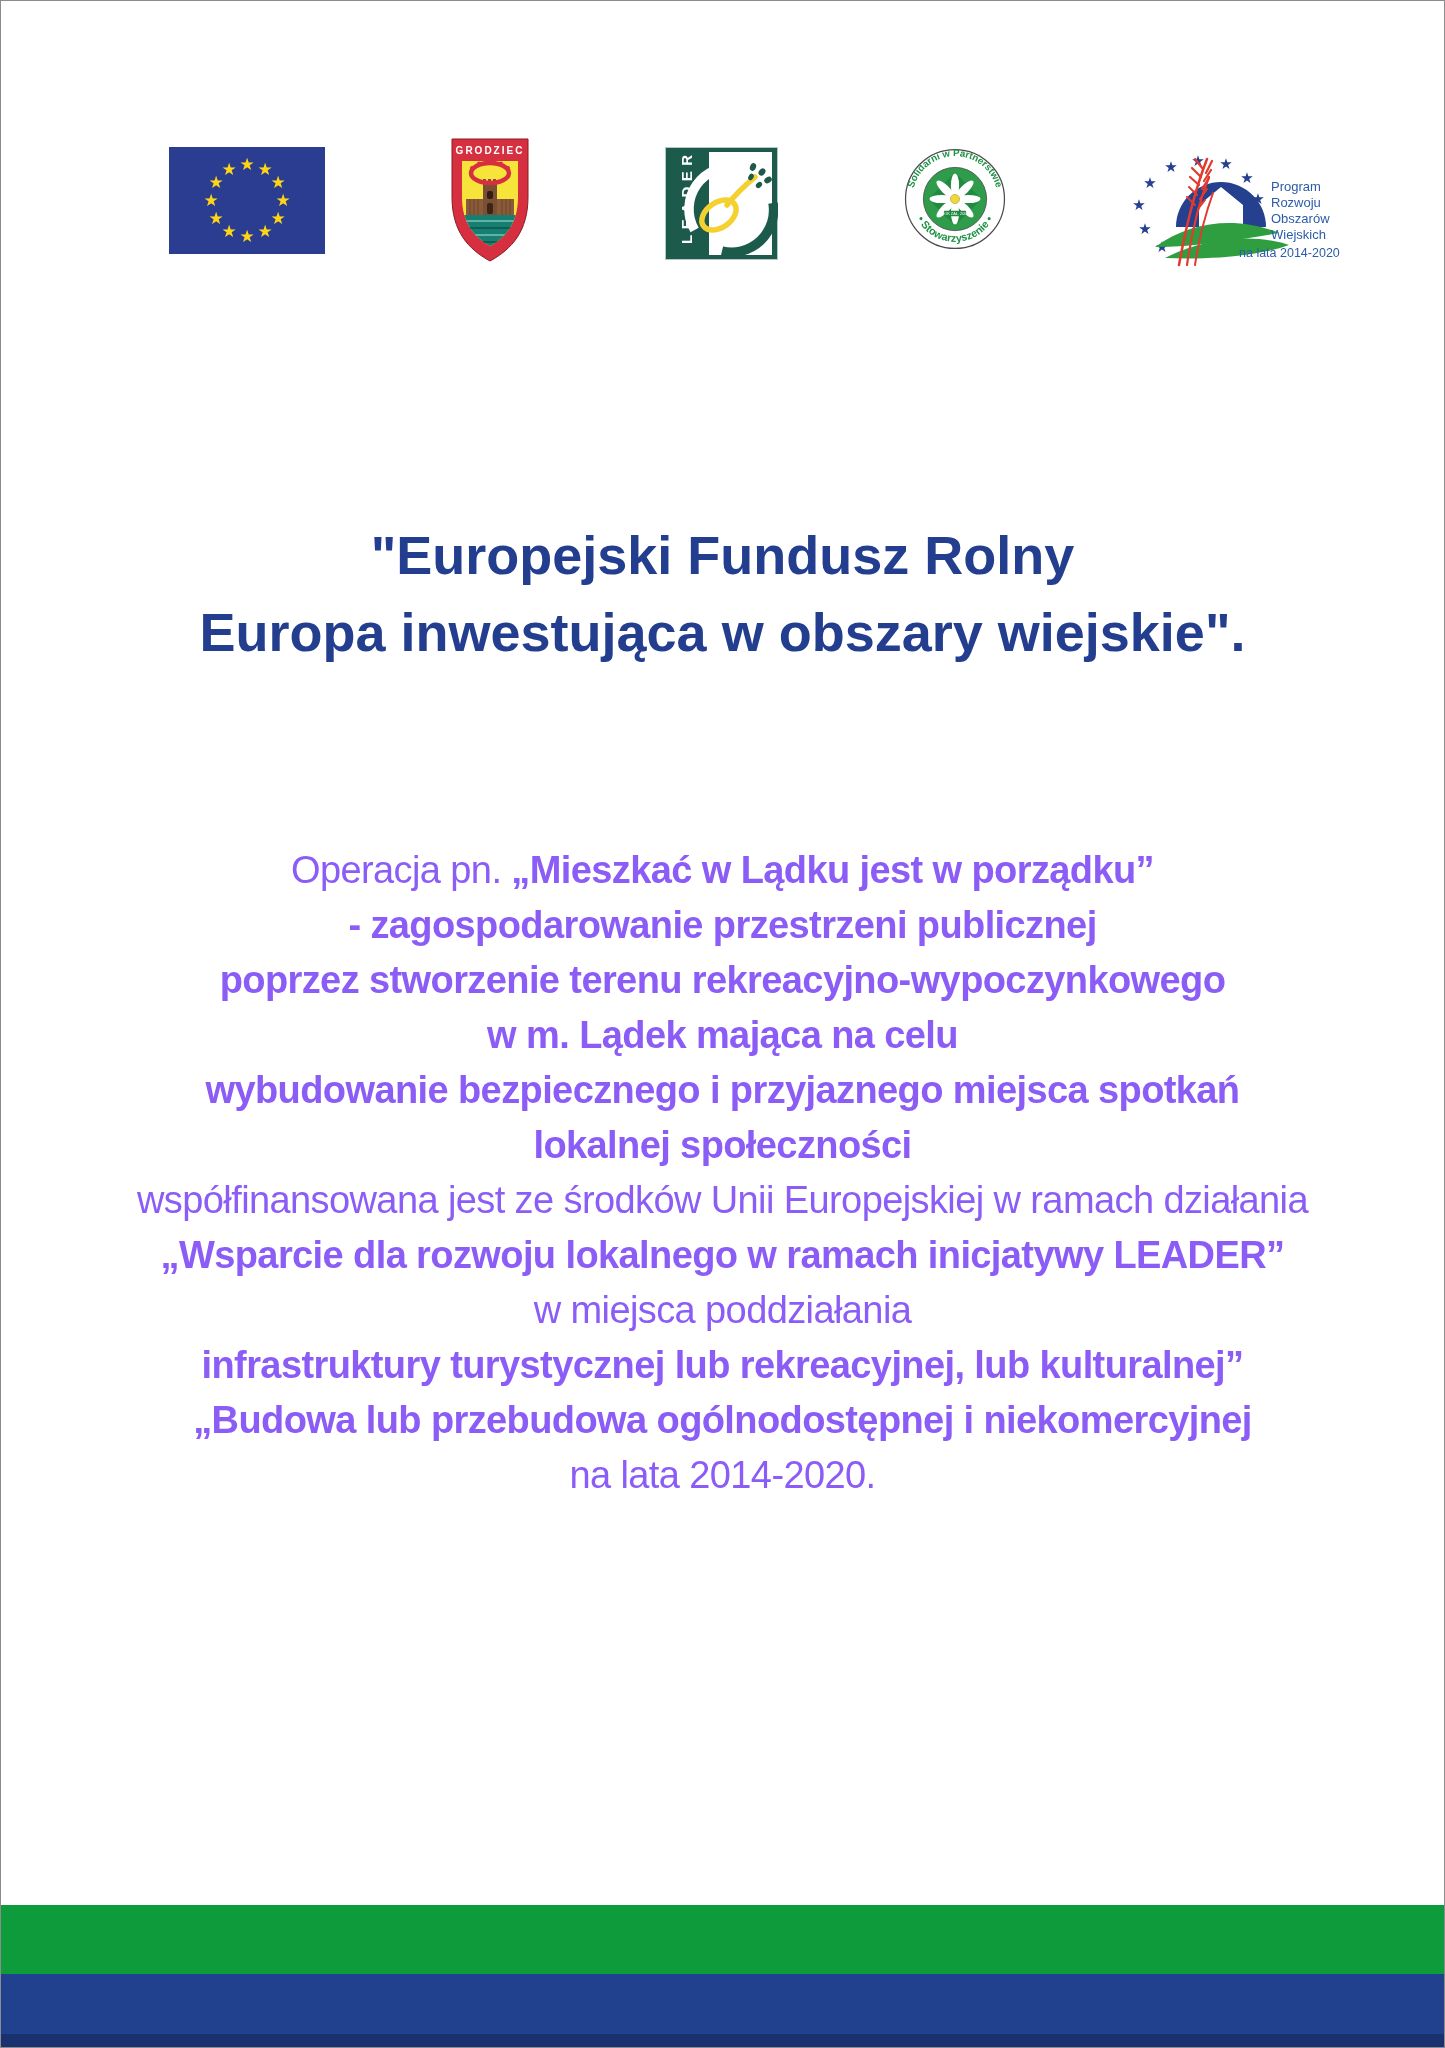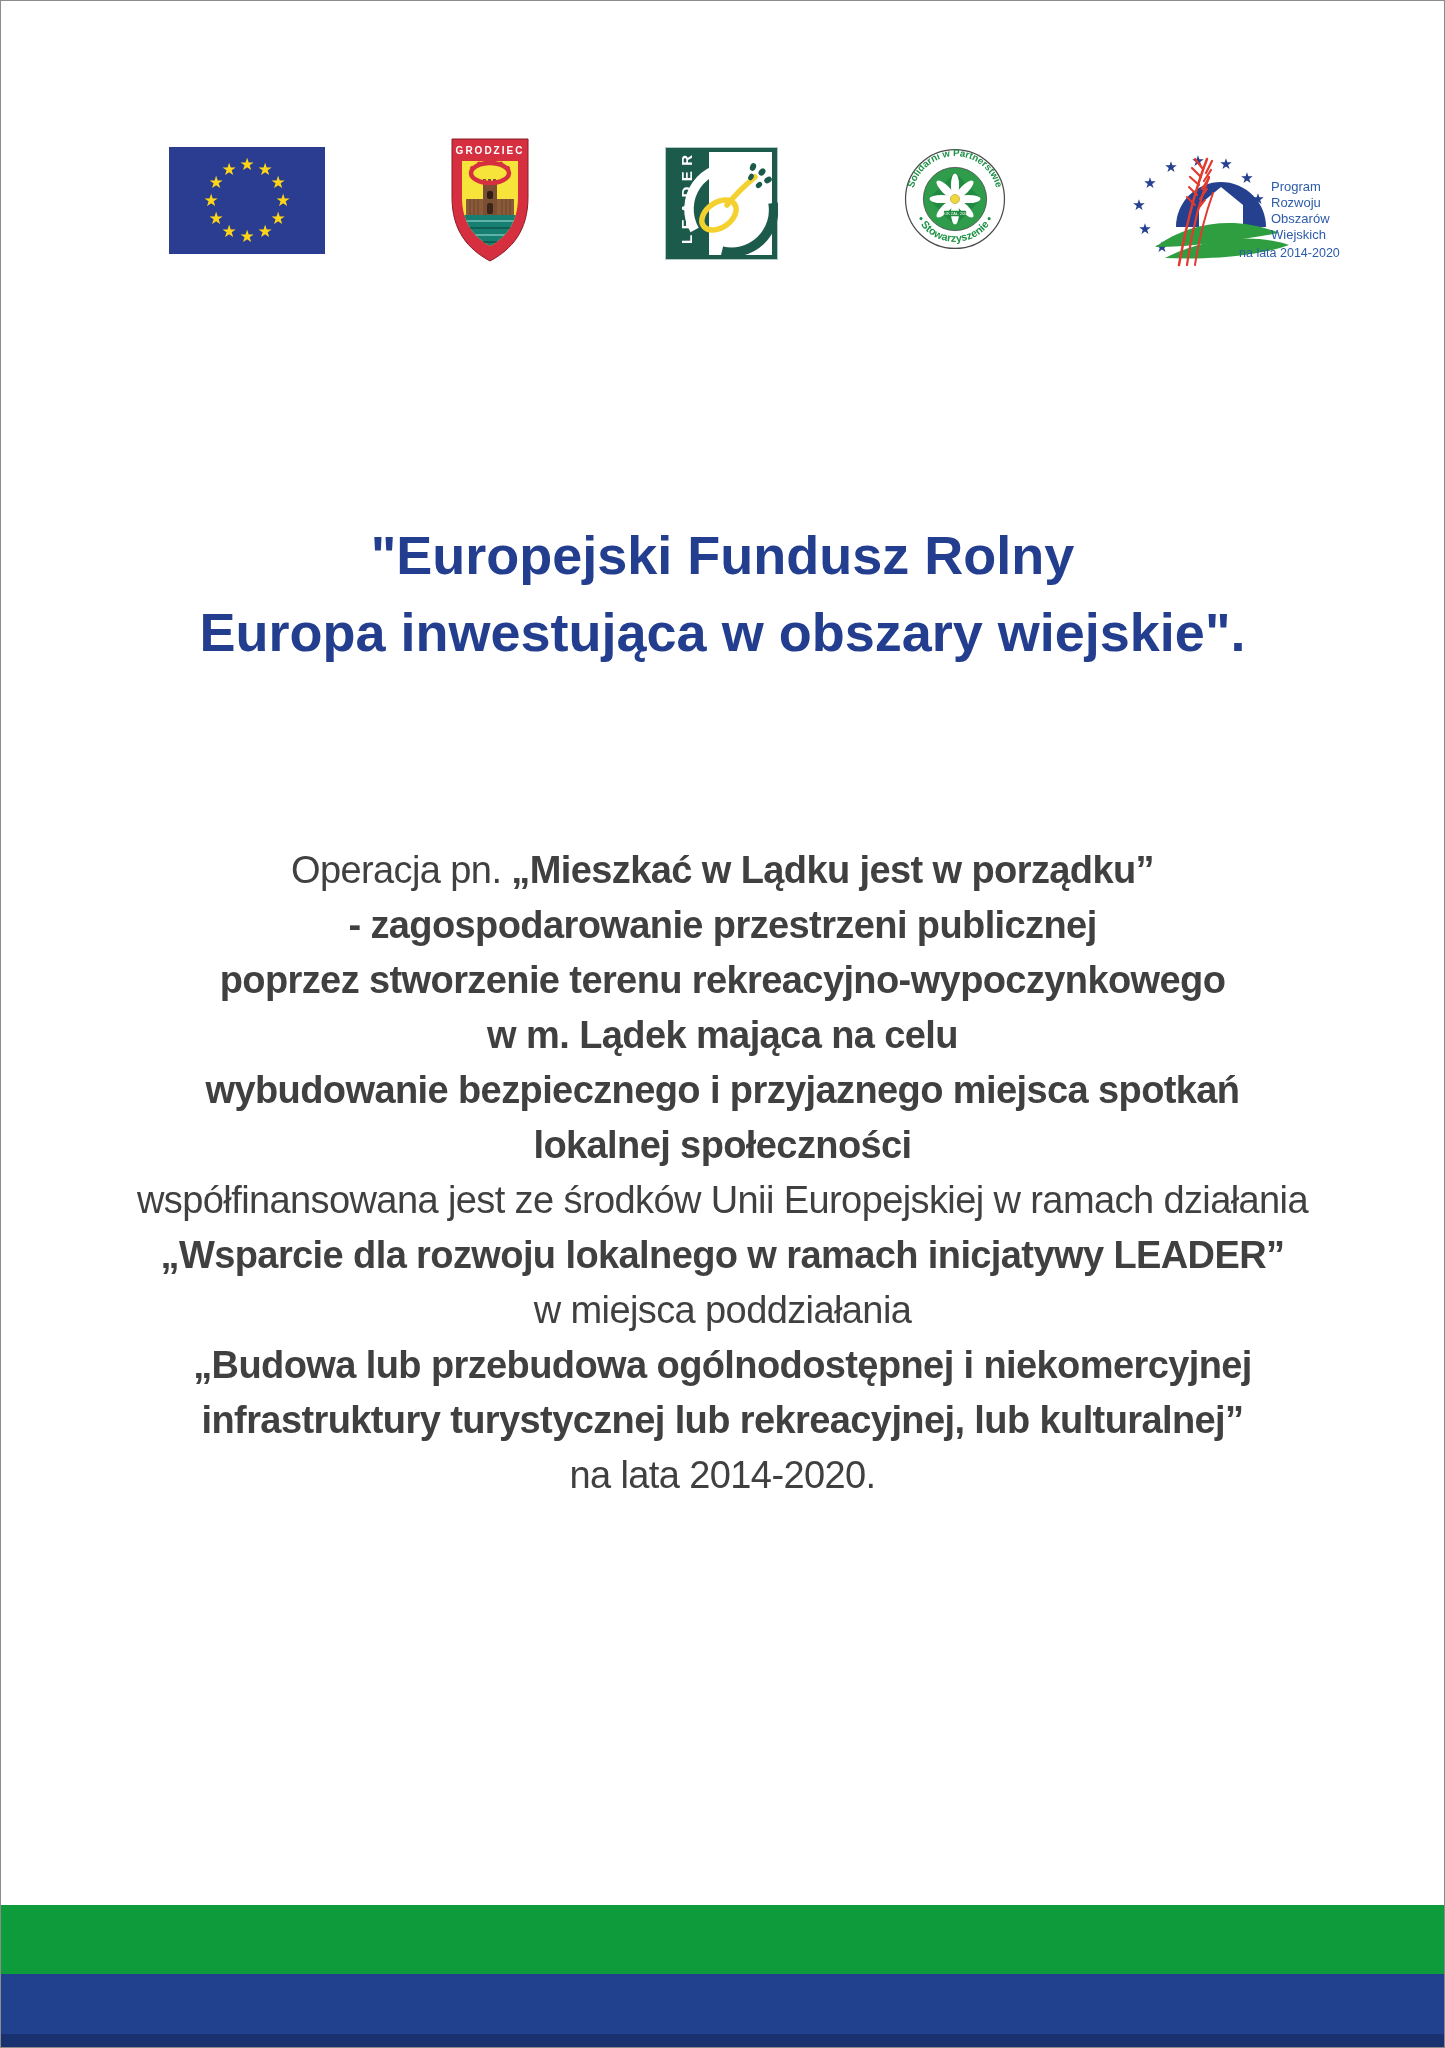--- a/index.html
+++ b/index.html
@@ -14,21 +14,21 @@
   #logo-leader{left:664px;top:146px;}
   #logo-solidarni{left:903px;top:147px;}
   #logo-prow{left:1118px;top:146px;}
 
   .heading{
     position:absolute;top:516px;left:0;right:0;text-align:center;
     color:#233E8F;font-weight:bold;font-size:54px;line-height:77px;
   }
   .body-text{
     position:absolute;top:842px;left:0;right:0;text-align:center;
-    color:#404040;font-size:38px;line-height:55px;letter-spacing:-0.6px;
+    color:#8b5cf6;font-size:38px;line-height:55px;letter-spacing:-0.6px;
   }
   .body-text .b{font-weight:bold;}
   .stripe{position:absolute;left:0;right:0;}
   .stripe-green{bottom:73px;height:69px;background:#0D9B3B;}
   .stripe-blue{bottom:13px;height:60px;background:#21418E;}
   .stripe-dark{bottom:0;height:13px;background:#1A3170;}
   svg text{font-family:"Liberation Sans",sans-serif;}
 </style>
 </head>
 <body>
@@ -199,22 +199,22 @@
   <div class="body-text">
     <div><span>Operacja pn. </span><span class="b">„Mieszkać w Lądku jest w porządku”</span></div>
     <div class="b">- zagospodarowanie przestrzeni publicznej</div>
     <div class="b">poprzez stworzenie terenu rekreacyjno-wypoczynkowego</div>
     <div class="b">w m. Lądek mająca na celu</div>
     <div class="b">wybudowanie bezpiecznego i przyjaznego miejsca spotkań</div>
     <div class="b">lokalnej społeczności</div>
     <div>współfinansowana jest ze środków Unii Europejskiej w ramach działania</div>
     <div class="b">„Wsparcie dla rozwoju lokalnego w ramach inicjatywy LEADER”</div>
     <div>w miejsca poddziałania</div>
+    <div class="b">infrastruktury turystycznej lub rekreacyjnej, lub kulturalnej”</div>
     <div class="b">„Budowa lub przebudowa ogólnodostępnej i niekomercyjnej</div>
-    <div class="b">infrastruktury turystycznej lub rekreacyjnej, lub kulturalnej”</div>
     <div>na lata 2014-2020.</div>
   </div>
 
   <div class="stripe stripe-green"></div>
   <div class="stripe stripe-blue"></div>
   <div class="stripe stripe-dark"></div>
 
 </div>
 
 </body></html>

